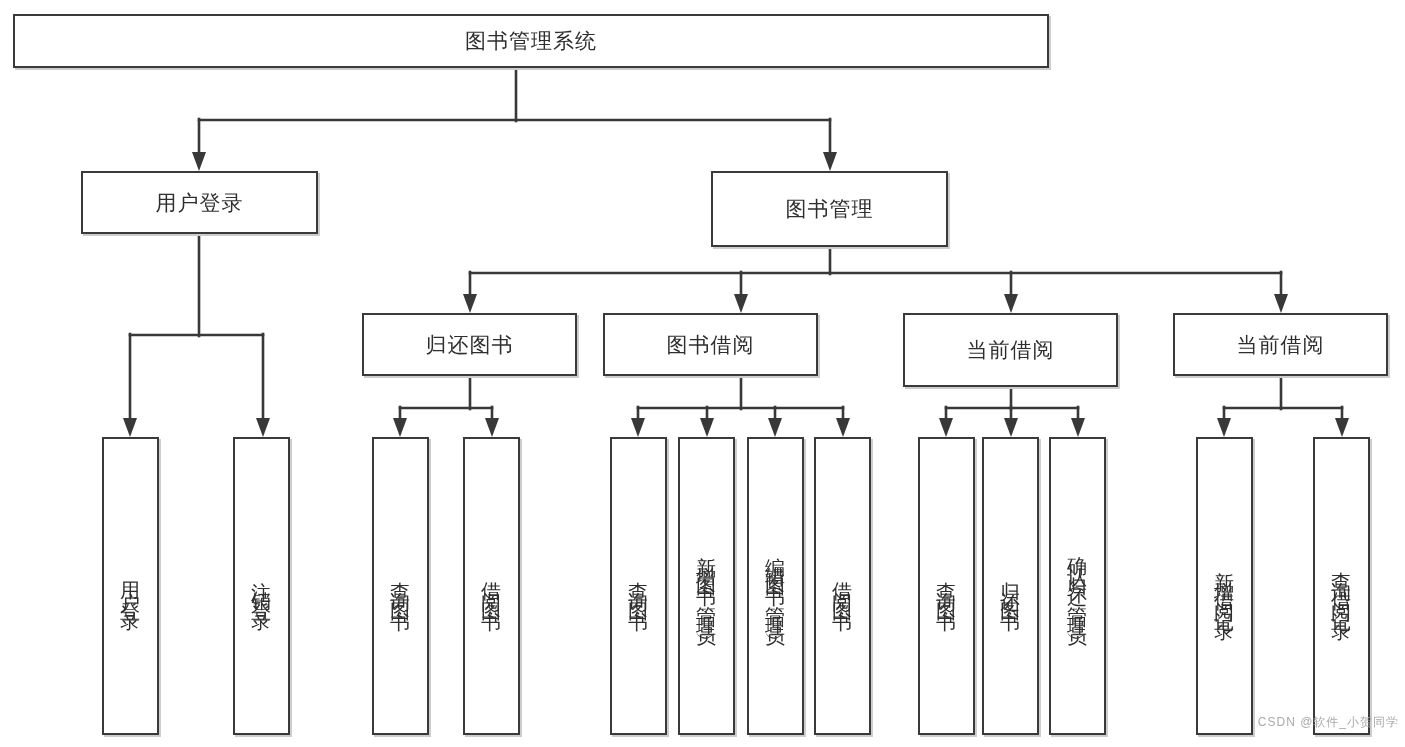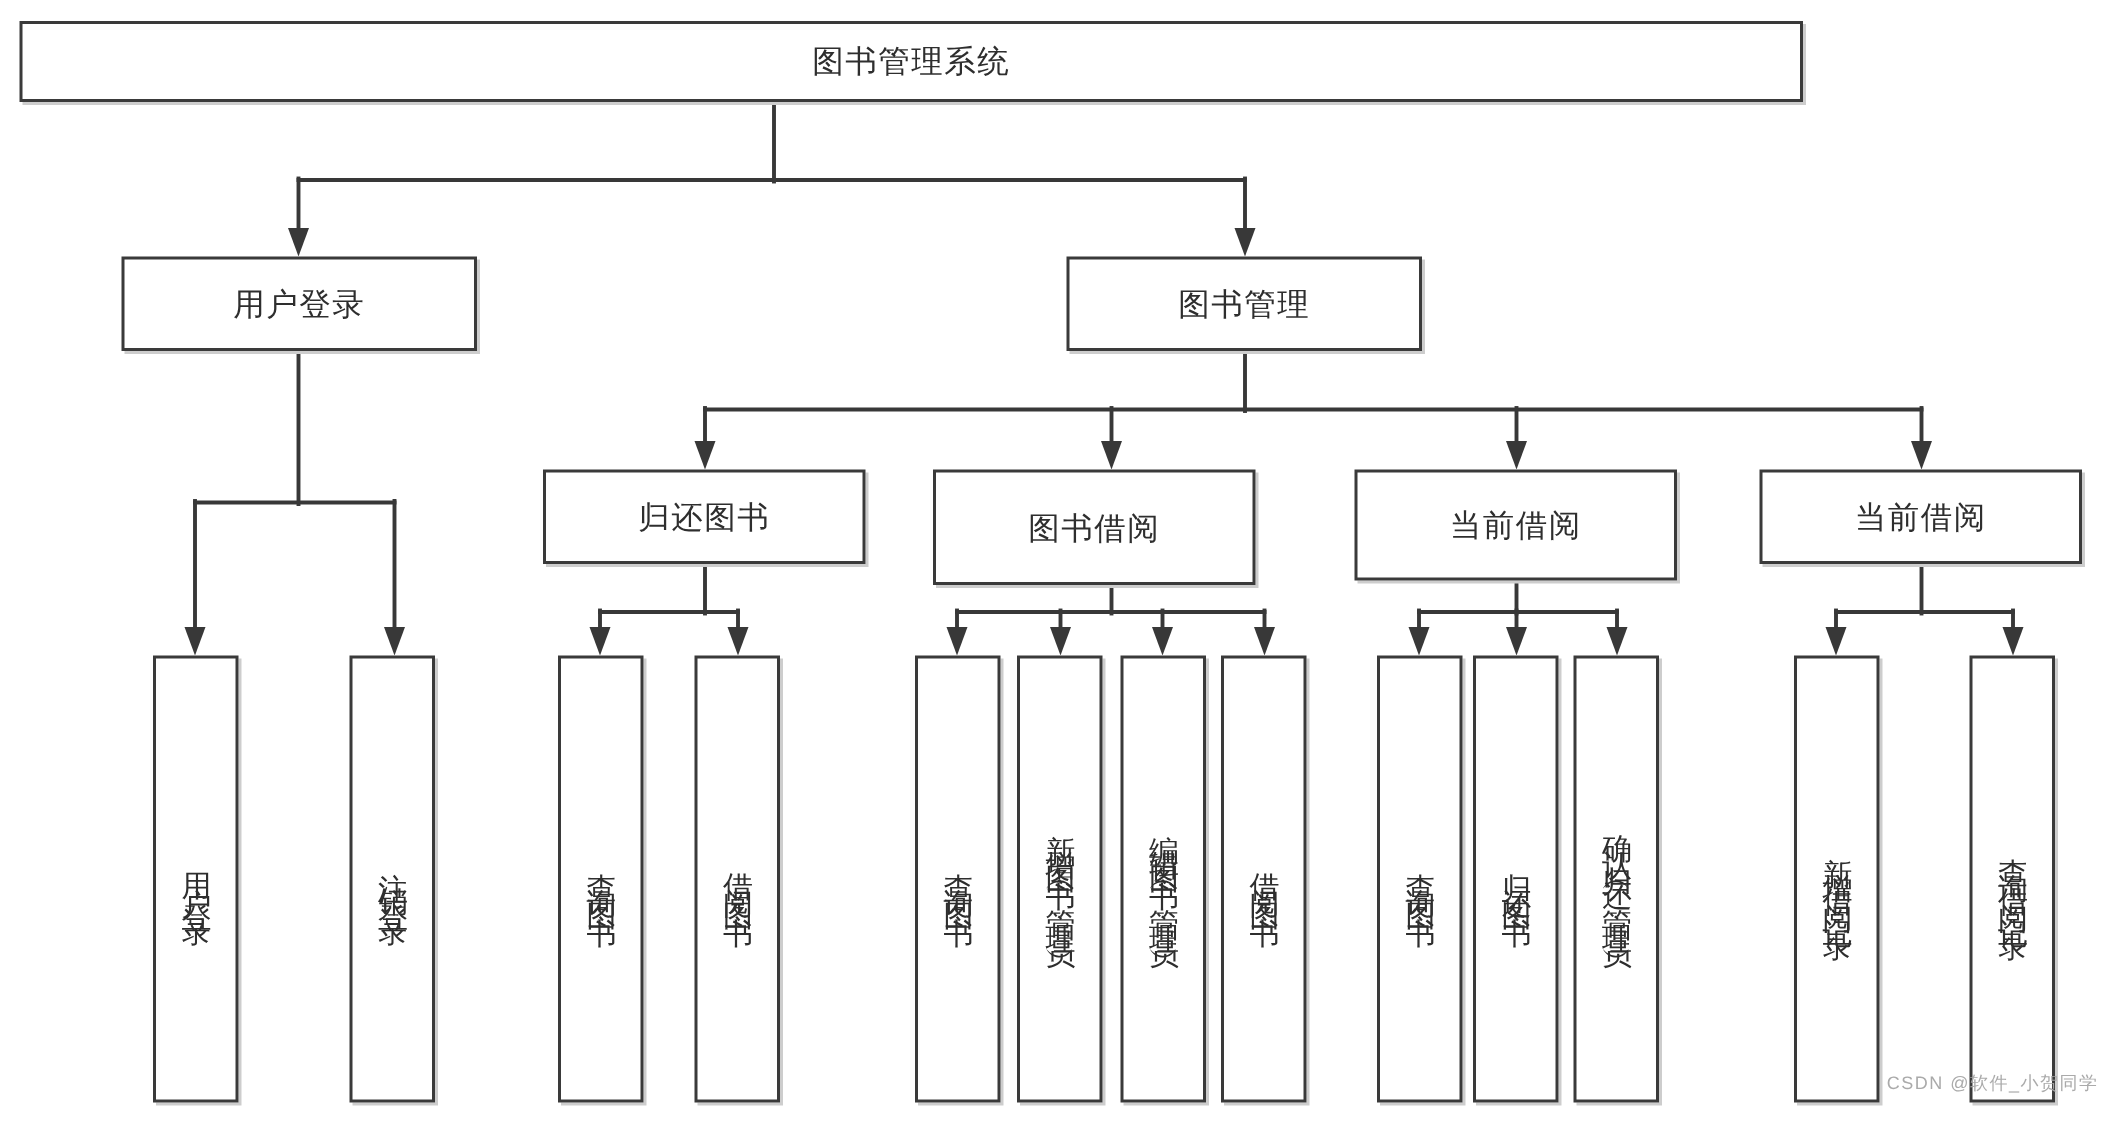--- a/index.html
+++ b/index.html
@@ -141,35 +141,35 @@
     <g>
       <line x1="1281" y1="376" x2="1281" y2="409"></line>
       <line x1="1224" y1="408" x2="1342" y2="408"></line>
       <line x1="1224" y1="407" x2="1224" y2="421"></line>
       <polygon points="1217,418 1231,418 1224,437"></polygon>
       <line x1="1342" y1="407" x2="1342" y2="421"></line>
       <polygon points="1335,418 1349,418 1342,437"></polygon>
     </g>
   </svg>
 
-  <div class="node h" style="left:13px;top:14px;width:1189px;height:54px">
+  <div class="node h" style="left:13px;top:14px;width:1036px;height:54px">
     <span class="lbl">图书管理系统</span>
   </div>
 
   <div class="node h" style="left:81px;top:171px;width:237px;height:63px">
     <span class="lbl">用户登录</span>
   </div>
-  <div class="node h" style="left:711px;top:171px;width:237px;height:63px">
+  <div class="node h" style="left:711px;top:171px;width:237px;height:76px">
     <span class="lbl">图书管理</span>
   </div>
 
   <div class="node h" style="left:362px;top:313px;width:215px;height:63px">
     <span class="lbl">归还图书</span>
   </div>
-  <div class="node h" style="left:622px;top:313px;width:215px;height:77px">
+  <div class="node h" style="left:603px;top:313px;width:215px;height:63px">
     <span class="lbl">图书借阅</span>
   </div>
   <div class="node h" style="left:903px;top:313px;width:215px;height:74px">
     <span class="lbl">当前借阅</span>
   </div>
   <div class="node h" style="left:1173px;top:313px;width:215px;height:63px">
     <span class="lbl">当前借阅</span>
   </div>
 
   <div class="node v" style="left:102px;top:437px;width:57px;height:298px">

